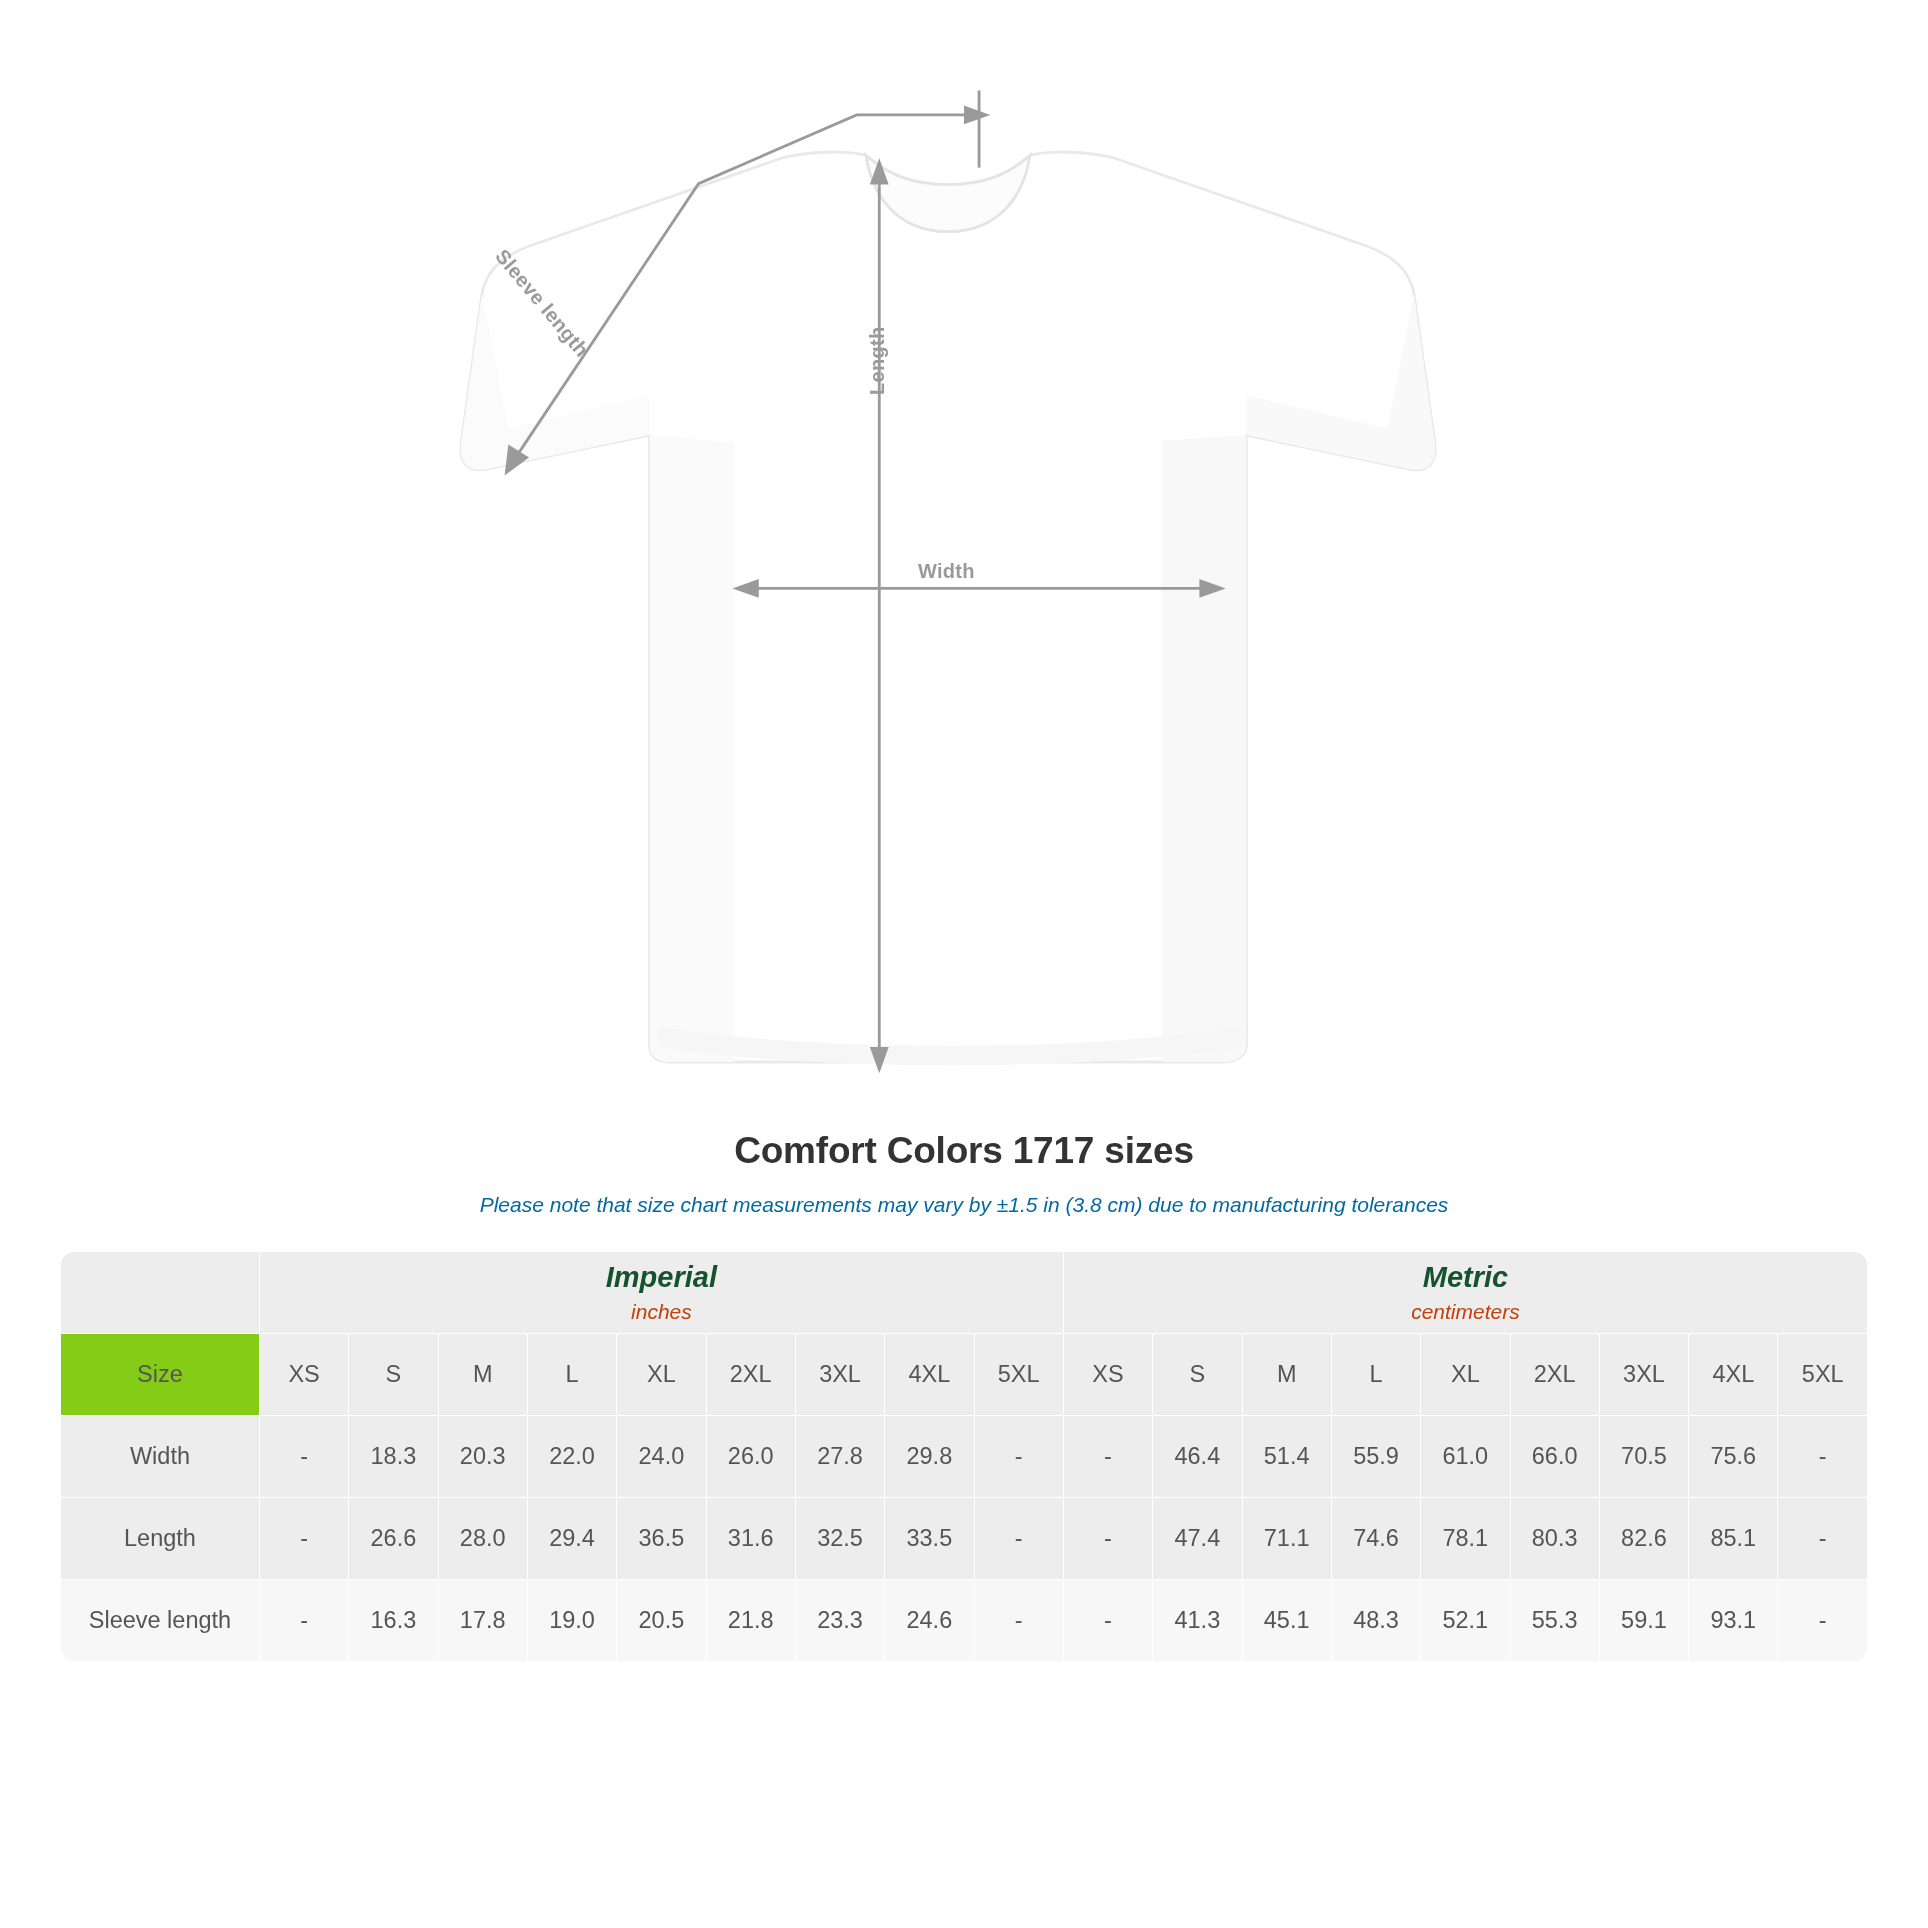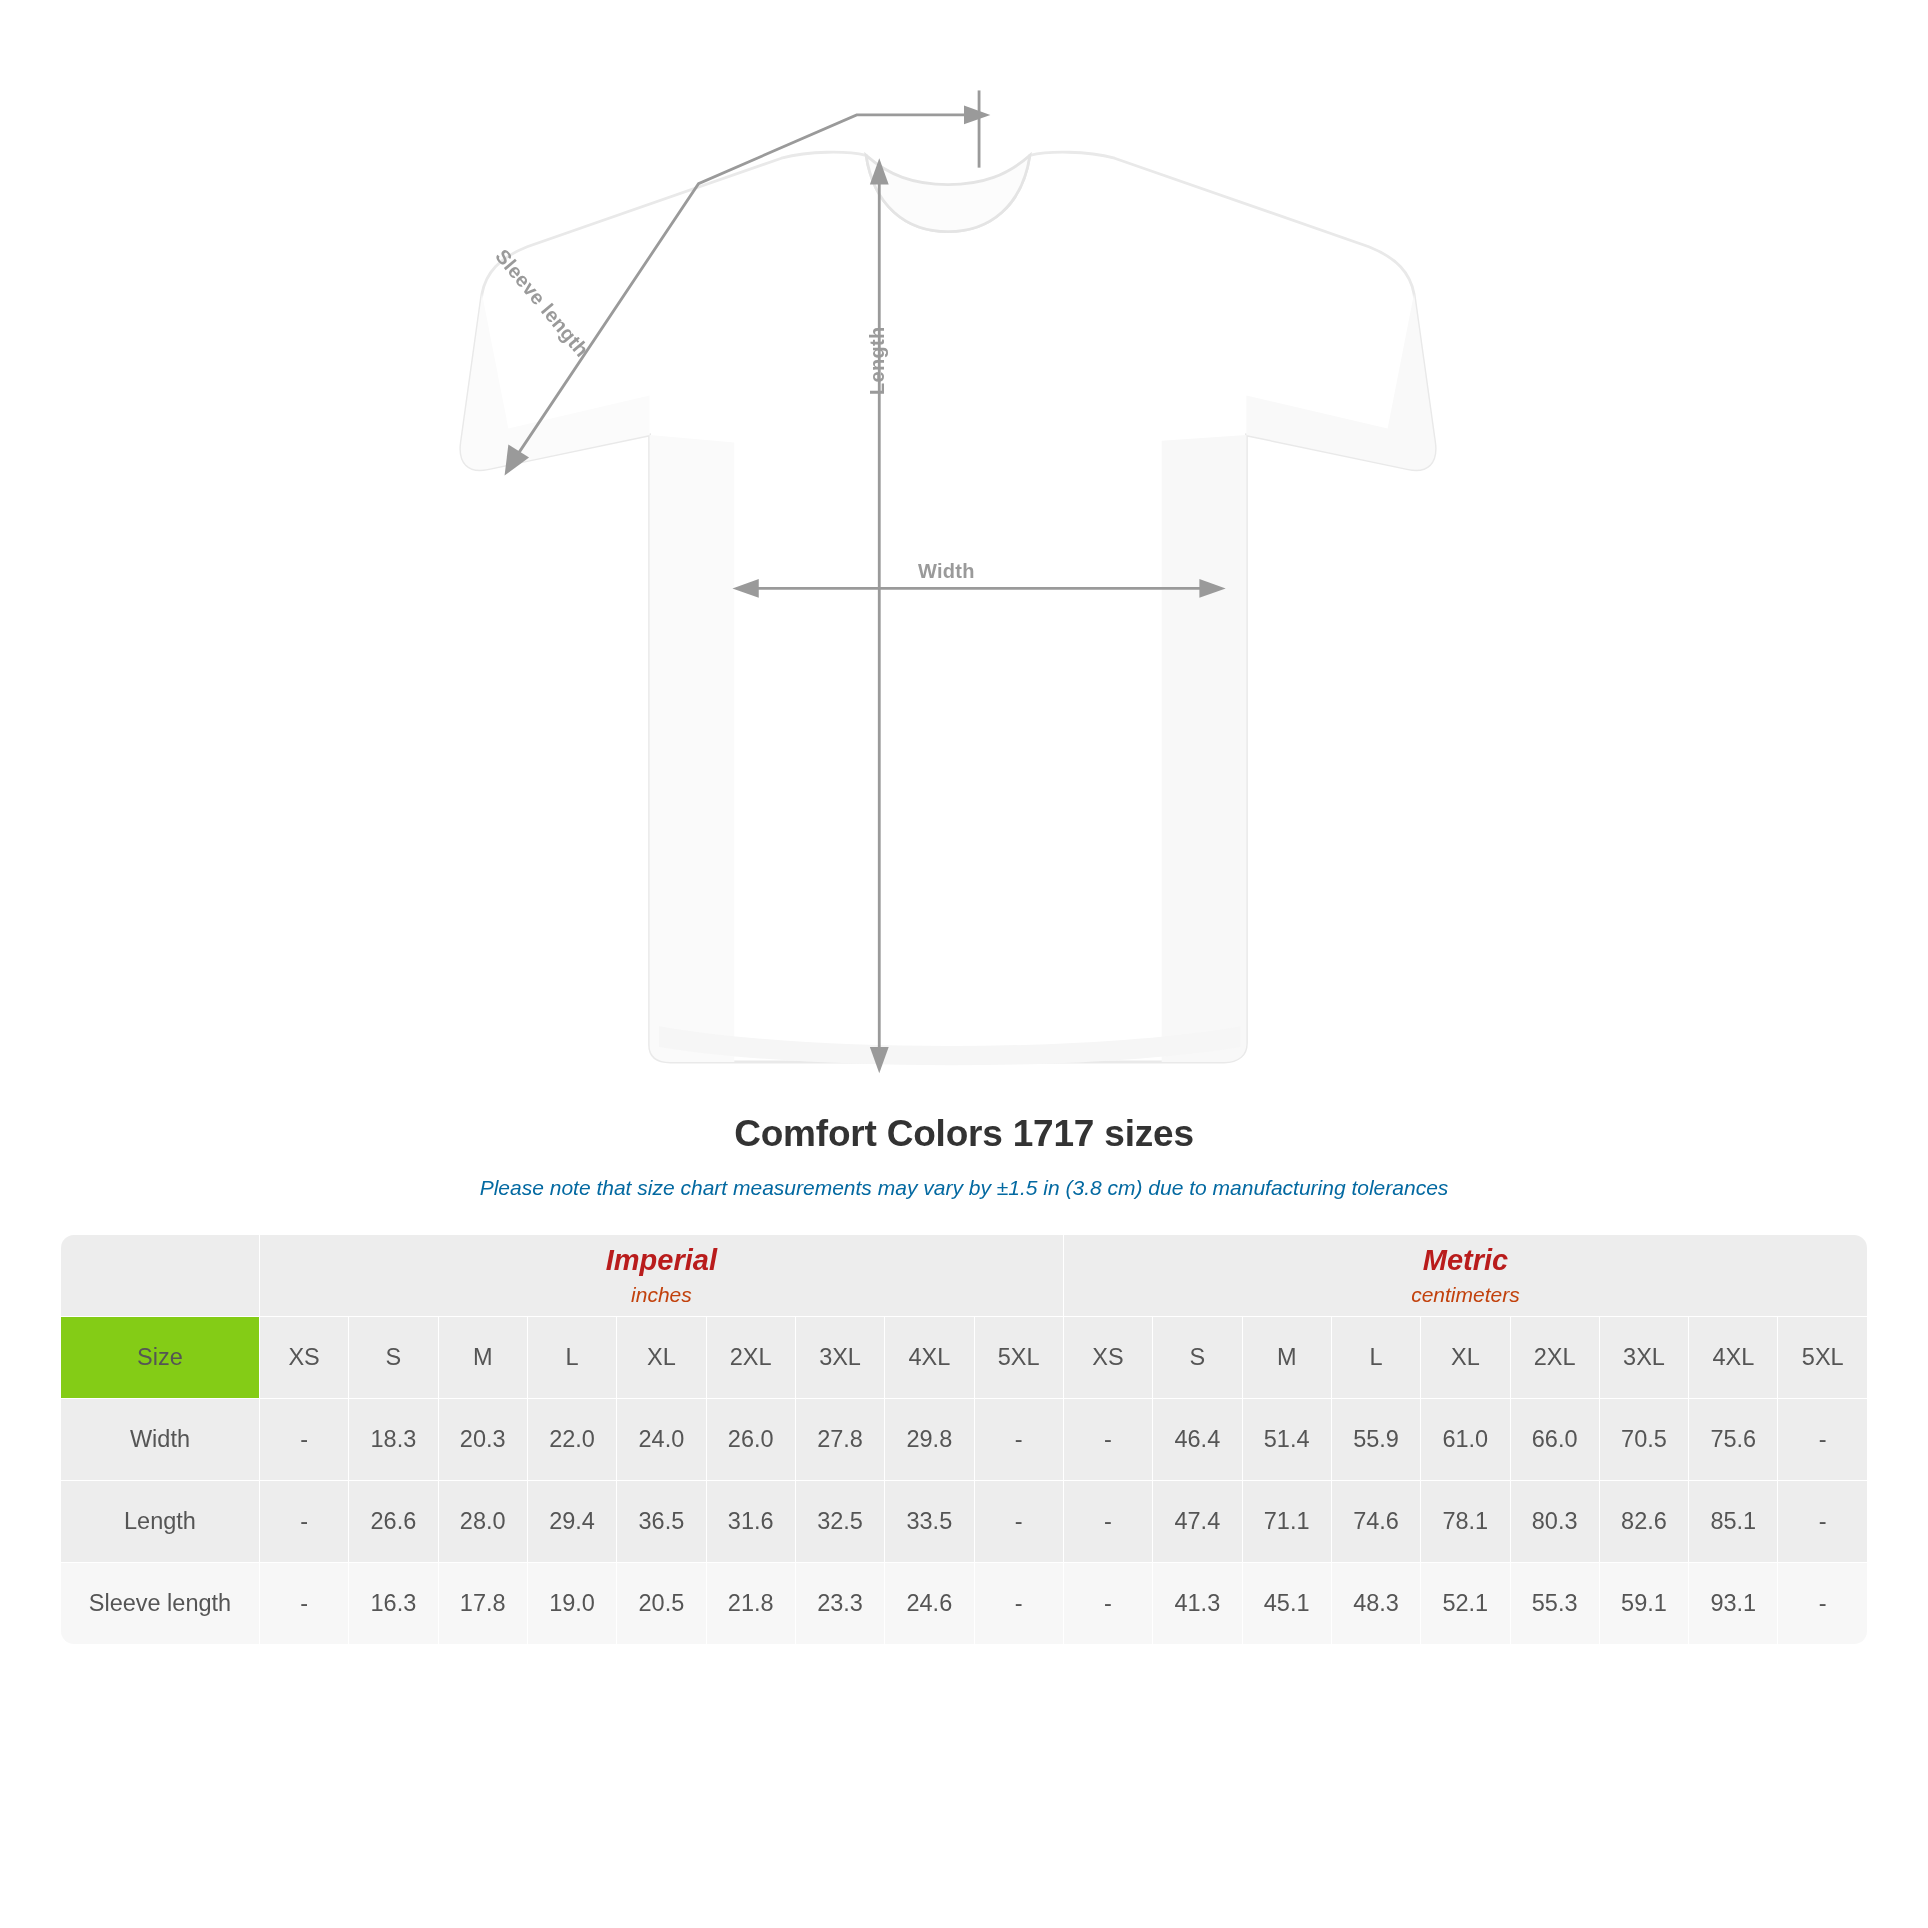--- a/index.html
+++ b/index.html
@@ -47,21 +47,21 @@
   .label-sleeve {
     left: 508px;
     top: 245px;
     transform: rotate(50deg);
     transform-origin: left top;
   }
 
   
   .title-block {
     text-align: center;
-    margin-top: 2px;
+    margin-top: 19px;
   }
   .chart-title {
     font-size: 37px;
     font-weight: bold;
     color: #333333;
     margin: 0;
     letter-spacing: -0.2px;
   }
   .chart-note {
     font-size: 21px;
@@ -90,21 +90,21 @@
     font-weight: normal;
     padding: 0;
   }
   .unit-head {
     background: #ededed;
   }
   .unit-sys {
     font-size: 29px;
     font-style: italic;
     font-weight: bold;
-    color: #b91c1c;
+    color: #14532d;
     display: block;
     line-height: 1.15;
   }
   .unit-sub {
     font-size: 21px;
     font-style: italic;
     color: #c2410c;
     display: block;
     margin-top: 5.6px;
   }

